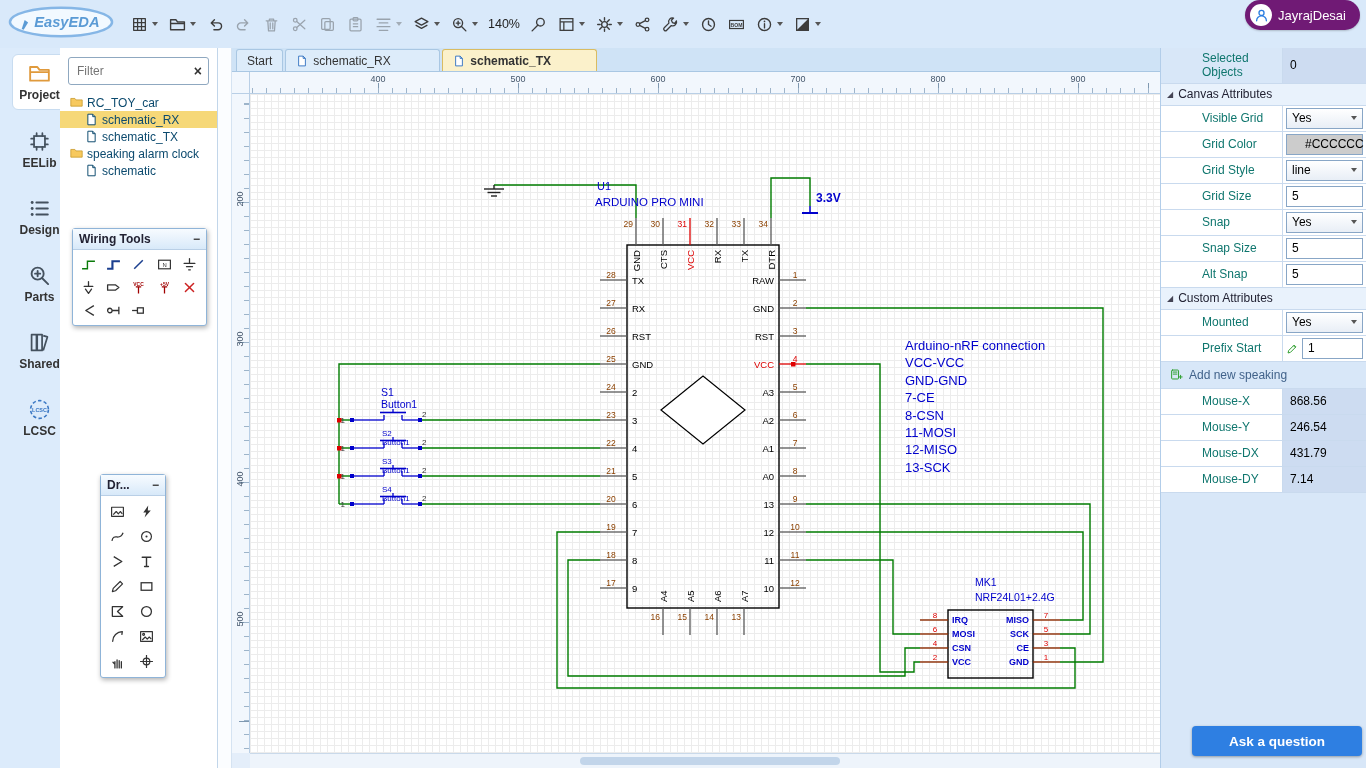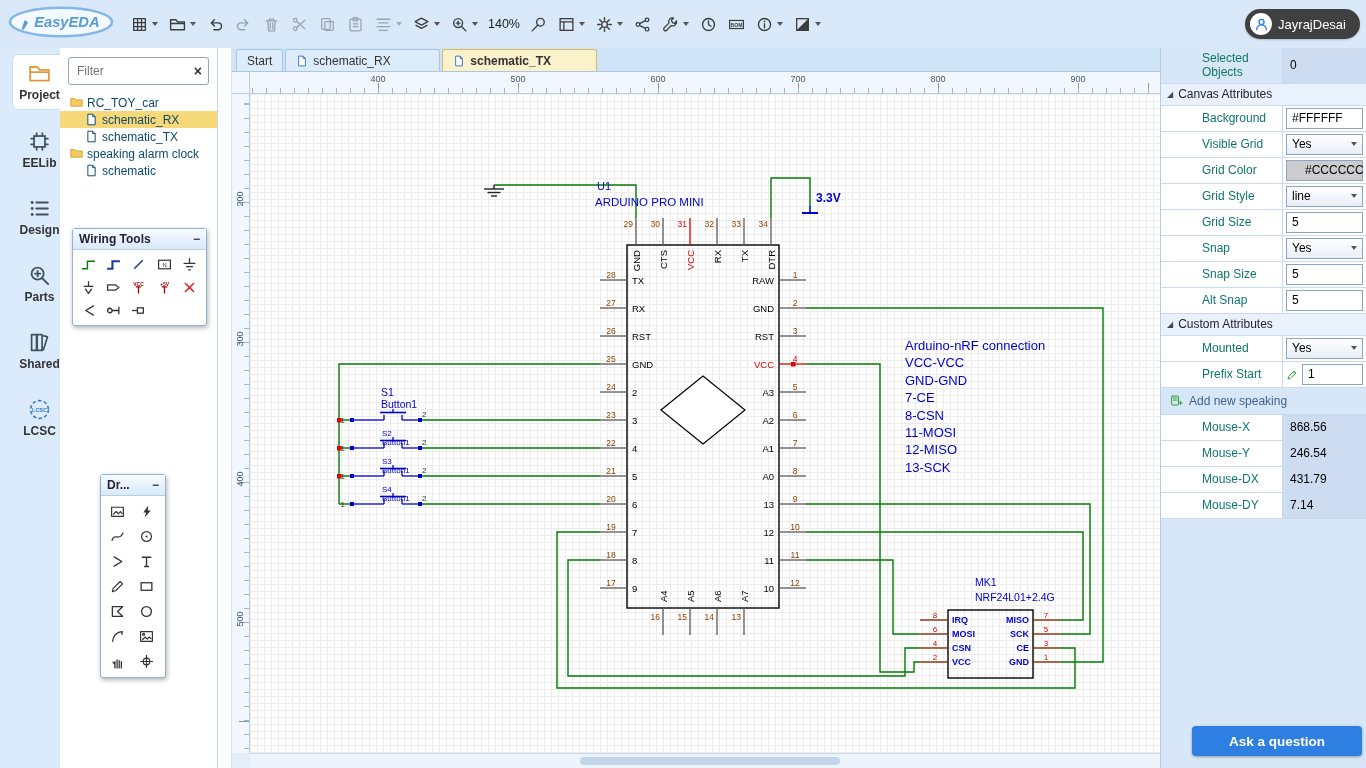--- a/index.html
+++ b/index.html
@@ -6,21 +6,21 @@
   #app{position:relative;width:1366px;height:768px;overflow:hidden;background:#d6e7f8;}
   
   .topbar{position:absolute;left:0;top:0;width:1366px;height:48px;background:#d9e9fa;border-bottom:1px solid #b2cde9;display:flex;align-items:center;}
   .logo{margin:0 10px 0 6px;cursor:pointer;flex:0 0 auto;}
   .tb-buttons{display:flex;align-items:center;gap:1px;flex:1 1 auto;}
   .tb-btn{height:30px;padding:0 5px;display:flex;align-items:center;gap:2px;border-radius:3px;cursor:pointer;color:#3c3c3c;}
   .tb-disabled{opacity:.4;}
   .tb-ic{width:17px;height:17px;}
   .tb-text{font-size:12.5px;color:#222;padding:0 4px;cursor:pointer;}
   .caret{width:0;height:0;border-left:3.5px solid transparent;border-right:3.5px solid transparent;border-top:4px solid #555;display:inline-block;margin-left:2px;}
-  .user-badge{position:absolute;right:6px;top:9px;height:30px;background:#404040;color:#fff;border-radius:15px;display:flex;align-items:center;gap:6px;padding:0 14px 0 5px;font-size:13px;cursor:pointer;box-shadow:0 1px 2px rgba(0,0,0,.2);}
+  .user-badge{position:absolute;right:6px;top:0;height:30px;background:#701a75;color:#fff;border-radius:15px;display:flex;align-items:center;gap:6px;padding:0 14px 0 5px;font-size:13px;cursor:pointer;box-shadow:0 1px 2px rgba(0,0,0,.2);}
   .ub-ic{width:22px;height:22px;background:#fff;border-radius:50%;display:flex;align-items:center;justify-content:center;color:#2a7de1;}
   .ub-ic svg{width:15px;height:15px;}
   
   .rail{position:absolute;left:0;top:48px;width:80px;height:720px;background:#dcebfb;border-right:1px solid #bcd4ec;display:flex;flex-direction:column;align-items:center;padding-top:6px;box-sizing:border-box;}
   .rail-item{width:54px;display:flex;flex-direction:column;align-items:center;gap:3px;padding:7px 0;margin-bottom:13px;cursor:pointer;border-radius:6px;color:#333;}
   .rail-item.active{background:#fff;border:1px solid #c8dcf0;}
   .rail-label{font-size:12px;font-weight:bold;color:#333;}
   .rail-ic{width:23px;height:23px;color:#44515e;}
   .c-folder{color:#e09a3c;}
   .c-lcsc{color:#3b78c4;}
@@ -887,26 +887,20 @@
     <div>
         <div class="prow so-row">
           <div class="plabel">Selected Objects</div>
           <div class="pval so-val">0</div>
         </div>
         <div class="sect">
           <span class="tri">◢</span>
           <span>Canvas Attributes</span>
         </div>
         <div class="prow">
-          <div class="plabel">Background</div>
-          <div class="pval">
-            <div class="pinp" style="background: rgb(255, 255, 255);">#FFFFFF</div>
-          </div>
-        </div>
-        <div class="prow">
           <div class="plabel">Visible Grid</div>
           <div class="pval">
             <div class="psel">
               <span>Yes</span>
               <span class="caret"></span>
             </div>
           </div>
         </div>
         <div class="prow">
           <div class="plabel">Grid Color</div>

